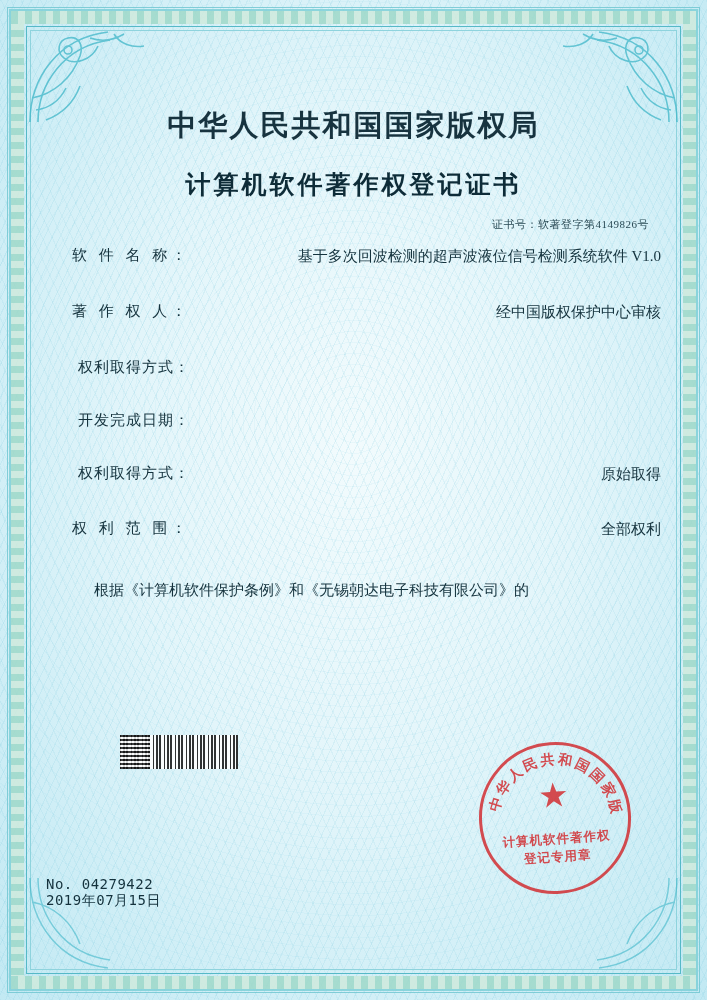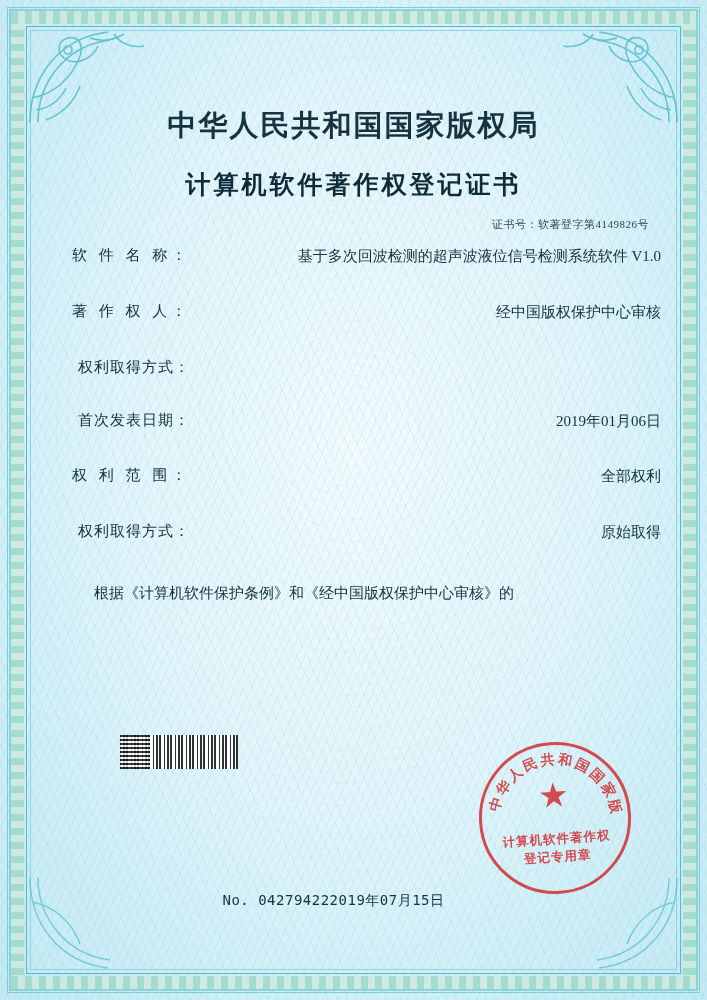--- a/index.html
+++ b/index.html
@@ -166,20 +166,21 @@
   }
   .seal .l1{top:86px;}
   .seal .l2{top:104px;}
 
   
   .footer{
     position:absolute;left:46px;right:46px;bottom:90px;
     display:flex;justify-content:center;
     font-size:14px;color:#14323d;
     font-family:"DejaVu Sans Mono","Liberation Mono",monospace;
+    flex-direction:column;
   }
   .footer .no{letter-spacing:.5px;}
   .footer .date{letter-spacing:.5px;padding-right:40px;}
 </style>
 </head>
 <body>
 
 <div class="cert">
 
   <div class="border-outer"></div>
@@ -242,39 +243,38 @@
       <div class="row gap-top">
         <div class="lbl">著 作 权 人：</div>
         <div class="val">经中国版权保护中心审核</div>
       </div>
 
       <div class="row gap-top">
         <div class="lbl tight">权利取得方式：</div>
       </div>
 
       <div class="row gap-top">
-        <div class="lbl tight">首次发表日期：</div>
-        <div class="val">2019年01月06日</div>
+        <div class="lbl tight">开发完成日期：</div>
+      </div>
+
+      <div class="row gap-top">
+        <div class="lbl tight">权利取得方式：</div>
+        <div class="val">原始取得</div>
       </div>
 
       <div class="row gap-top">
         <div class="lbl">权 利 范 围：</div>
         <div class="val">全部权利</div>
       </div>
 
-      <div class="row gap-top">
-        <div class="lbl tight">权利取得方式：</div>
-        <div class="val">原始取得</div>
-      </div>
-
 
     </div>
 
     <div class="para">
-      <span class="indent"></span><span>根据《计算机软件保护条例》和《经中国版权保护中心审核》的</span><br>
+      <span class="indent"></span><span>根据《计算机软件保护条例》和《无锡朝达电子科技有限公司》的</span><br>
     </div>
 
   </div>
 
   <div class="barcode"></div>
   <div class="barcode-qr"></div>
 
   <div class="seal">
     <svg class="arc" viewBox="0 0 146 146">
       <defs>

